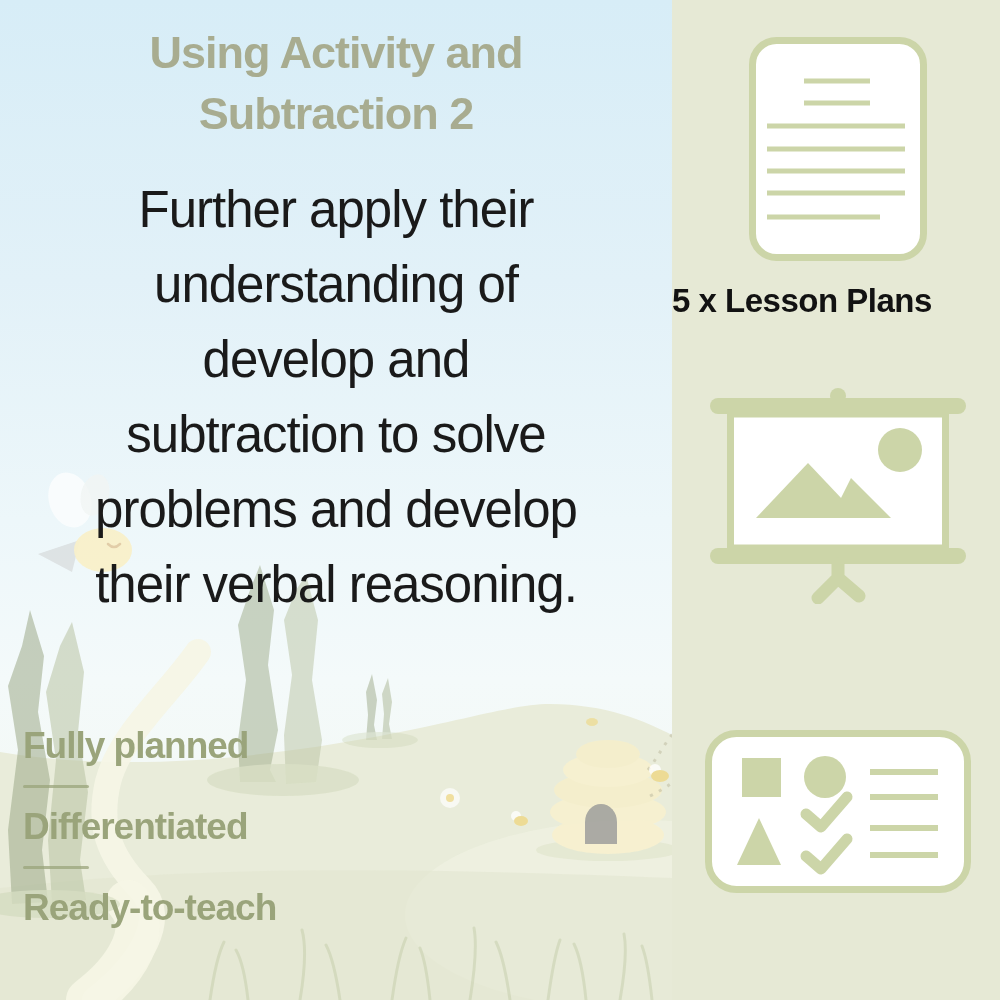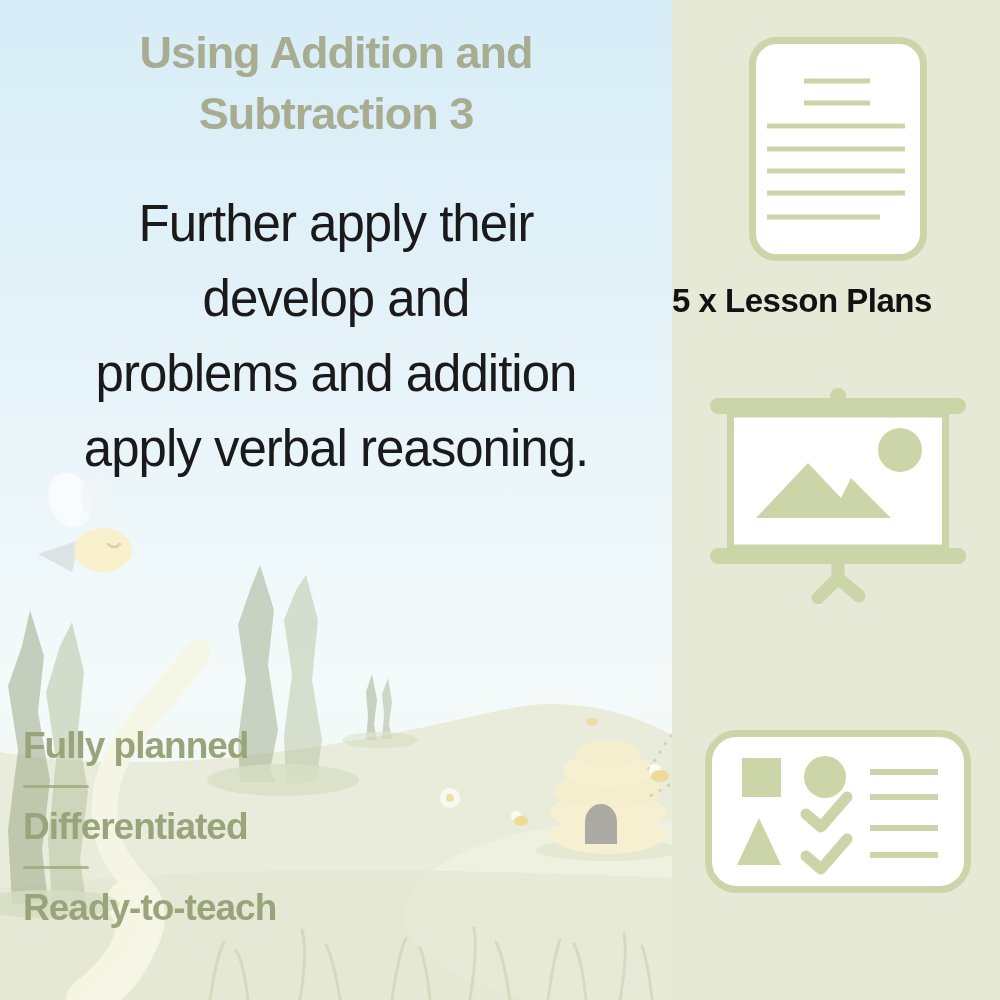--- a/index.html
+++ b/index.html
@@ -13,21 +13,21 @@
   
   .left-pane{
     position:absolute;left:0;top:0;width:672px;height:1000px;
     background:linear-gradient(180deg,#d7edf7 0%,#e2f1f8 28%,#edf7fa 52%,#f4fafa 68%,#f2f6ee 100%);
   }
   .title{
     position:absolute;top:22px;left:0;width:672px;text-align:center;
     color:#a8ac90;font-weight:700;font-size:45px;line-height:61px;letter-spacing:-1px;
   }
   .description{
-    position:absolute;top:186px;left:0;width:672px;text-align:center;
+    position:absolute;top:172px;left:0;width:672px;text-align:center;
     color:#1a1a1a;font-weight:400;font-size:51px;line-height:75px;letter-spacing:-1px;
   }
   .features{
     position:absolute;top:724px;left:0;width:672px;
     display:flex;flex-direction:column;align-items:flex-start;margin-left:23px;
   }
   .feature{
     color:#9aa47b;font-weight:700;font-size:37px;line-height:44px;letter-spacing:-1px;
   }
   .feature-divider{
@@ -126,29 +126,31 @@
         <path d="M470,560 q8,-50 4,-72"></path>
         <path d="M510,560 q-6,-42 -14,-58"></path>
         <path d="M548,560 q6,-44 12,-60"></path>
         <path d="M586,560 q-4,-40 -12,-56"></path>
         <path d="M620,560 q8,-46 4,-66"></path>
         <path d="M652,560 q-4,-38 -10,-54"></path>
       </g>
     </svg>
 
     <div class="title">
-      <div>Using Addition and</div>
-      <div>Subtraction 3</div>
+      <div>Using Activity and</div>
+      <div>Subtraction 2</div>
     </div>
 
     <div class="description">
       <div>Further apply their</div>
+      <div>understanding of</div>
       <div>develop and</div>
-      <div>problems and addition</div>
-      <div>apply verbal reasoning.</div>
+      <div>subtraction to solve</div>
+      <div>problems and develop</div>
+      <div>their verbal reasoning.</div>
     </div>
 
     <div class="features">
       <div class="feature">Fully planned</div>
       <div class="feature-divider"></div>
       <div class="feature">Differentiated</div>
       <div class="feature-divider"></div>
       <div class="feature">Ready-to-teach</div>
     </div>
   </div>

